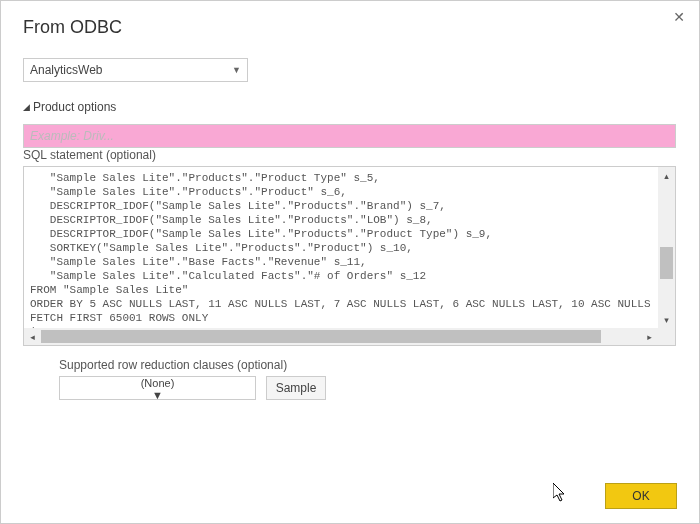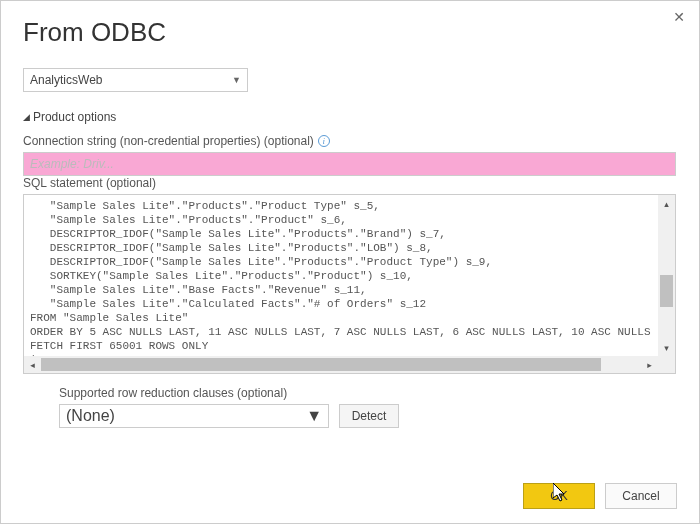--- a/index.html
+++ b/index.html
@@ -19,21 +19,21 @@
     font-size: 14px;
     color: #666;
     background: none; border: none;
     cursor: pointer;
     line-height: 1;
   }
   .content {
     padding: 16px 22px 0 22px;
   }
   h1.title {
-    font-size: 26px;
+    font-size: 18px;
     font-weight: 300;
     color: #333;
     margin-bottom: 20px;
   }
   .label {
     font-size: 12px;
     color: #555;
     margin-bottom: 4px;
     display: flex;
     align-items: center;
@@ -151,30 +151,31 @@
   .corner {
     position: absolute; right: 0; bottom: 0;
     width: 17px; height: 17px;
     background: #f0f0f0;
   }
   .row-clause { margin-top: 12px; margin-left: 36px; }
   .row-clause-controls {
     display: flex; gap: 10px; align-items: center;
   }
   .reduction-select {
-    width: 270px;
+    width: 197px;
     height: 24px;
     border: 1px solid #ccc;
     background: #fff;
     padding: 0 6px;
     display: flex;
     align-items: center;
     justify-content: space-between;
-    font-size: 16px;
-    color: #444;
+    font-size: 11px;
+    color: #444;
+    flex-direction: column;
   }
   .detect-btn {
     width: 60px; height: 24px;
     border: 1px solid #ccc;
     background: #f5f5f5;
     font-size: 12px;
     color: #444;
     cursor: pointer;
   }
   .footer {
@@ -218,24 +219,20 @@
   <div class="dsn-select">
     <span>AnalyticsWeb</span>
     <span class="caret">▼</span>
   </div>
 
   <div class="adv">
     <span class="tri">◢</span>
     <span>Product options</span>
   </div>
 
-  <div class="label">
-    <span>Connection string (non-credential properties) (optional)</span>
-    <span class="info-icon">i</span>
-  </div>
   <input class="conn-input" type="text" placeholder="Example: Driv..." style="">
 
   <div class="label sql-label">SQL statement (optional)</div>
   <div class="sql-wrap">
     <div class="sql-content" id="sql-content">   "Sample Sales Lite"."Products"."Product Type" s_5,
    "Sample Sales Lite"."Products"."Product" s_6,
    DESCRIPTOR_IDOF("Sample Sales Lite"."Products"."Brand") s_7,
    DESCRIPTOR_IDOF("Sample Sales Lite"."Products"."LOB") s_8,
    DESCRIPTOR_IDOF("Sample Sales Lite"."Products"."Product Type") s_9,
    SORTKEY("Sample Sales Lite"."Products"."Product") s_10,
@@ -258,26 +255,25 @@
     <div class="corner"></div>
   </div>
 
   <div class="row-clause">
     <div class="label">Supported row reduction clauses (optional)</div>
     <div class="row-clause-controls">
       <div class="reduction-select">
         <span>(None)</span>
         <span class="caret">▼</span>
       </div>
-      <button class="detect-btn">Detect</button>
+      <button class="detect-btn">Sample</button>
     </div>
   </div>
 
 </div>
 
 <div class="footer">
   <button class="ok-btn">OK</button>
-  <button class="cancel-btn">Cancel</button>
 </div>
 
 <svg class="cursor" width="16" height="20" viewBox="0 0 16 20">
   <path d="M0,0 L0,15 L4,12 L7,18 L9,17 L6,11 L11,11 Z" fill="white" stroke="black" stroke-width="1"></path>
 </svg>
 
 </body></html>

